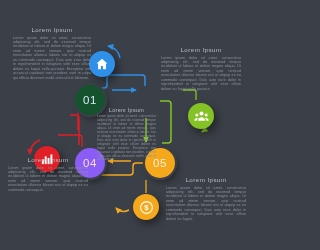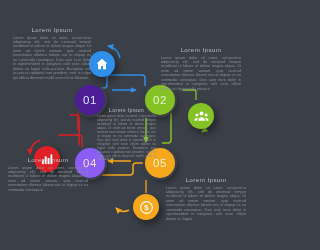--- a/index.html
+++ b/index.html
@@ -32,21 +32,21 @@
   .wires{position:absolute;left:0;top:0;width:250px;height:250px;}
 
   
   .numcirc{
     position:absolute;width:30px;height:30px;border-radius:50%;
     display:flex;align-items:center;justify-content:center;
     font-size:11.5px;letter-spacing:.5px;color:#2e3239;font-weight:400;
     box-sizing:border-box;
   }
   .numcirc span{display:block;transform:translateY(-0.3px);}
-  #n01{left:75px;top:85px;background:#4c1d95;color:#d9ecfb;
+  #n01{left:75px;top:85px;background:#14532d;color:#d9ecfb;
        box-shadow:0 0 0 2.2px #3b3f47, 3px 4px 7px rgba(0,0,0,.42);}
   #n02{left:145px;top:85px;background:#85c226;color:#eaf6d6;
        box-shadow:0 0 0 2.2px #3b3f47, 3px 4px 7px rgba(0,0,0,.42);}
   #n03{left:145px;top:148px;background:#f5a81c;color:#fdf0d6;
        box-shadow:0 0 0 2.2px #3b3f47, 3px 4px 7px rgba(0,0,0,.42);}
   #n04{left:75px;top:148px;background:#8b5cf6;color:#fadadb;
        box-shadow:0 0 0 2.2px #3b3f47, 3px 4px 7px rgba(0,0,0,.42);}
 
   
   .iconcirc{
@@ -113,23 +113,20 @@
       <path d="M82,147 L82,138 Q82,135 79,135 L58,135" stroke-width="1.3"></path>
       <path d="M79,145 L79,118 Q79,115 76,115 L70,115"></path>
       <path d="M78,130 L78,104" marker-end="url(#ah-red)"></path>
       <path d="M40,140 Q30,144 30,154" stroke-width="1.5" marker-end="url(#ah-red)"></path>
     </g>
   </svg>
 
   <div class="numcirc" id="n01">
     <span>01</span>
   </div>
-  <div class="numcirc" id="n02">
-    <span>02</span>
-  </div>
   <div class="numcirc" id="n03">
     <span>05</span>
   </div>
   <div class="numcirc" id="n04">
     <span>04</span>
   </div>
 
   <div class="iconcirc" id="ic-home">
     <svg width="14" height="14" viewBox="0 0 24 24">
       <path fill="#ffffff" d="M12 3.2 2.6 11.3h2.6V21h5.1v-5.6h3.4V21h5.1v-9.7h2.6z"></path>

